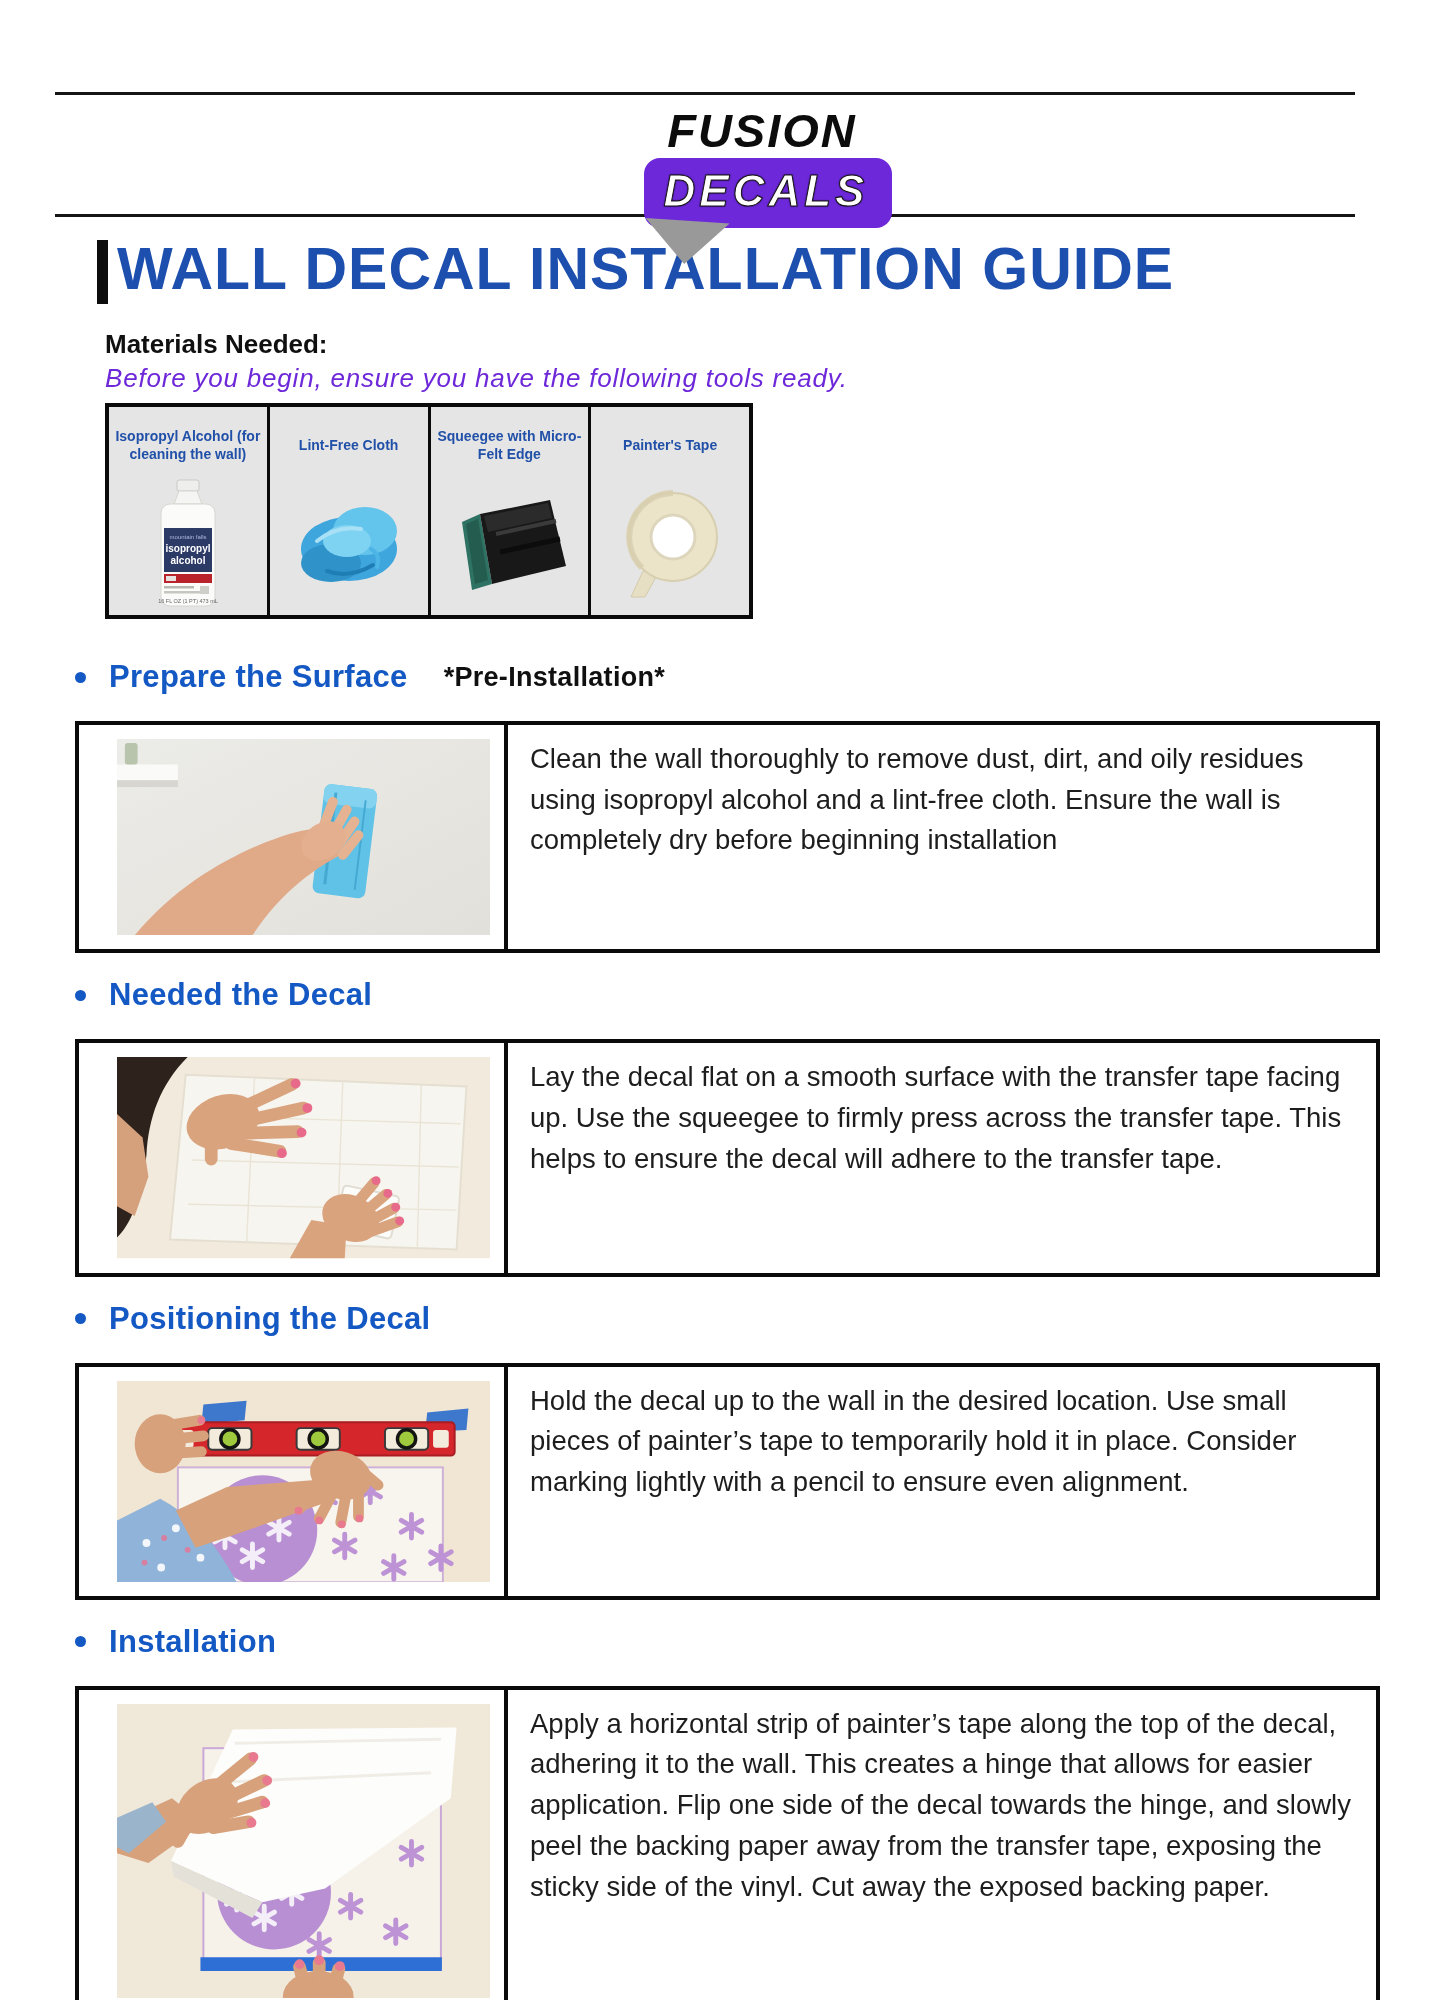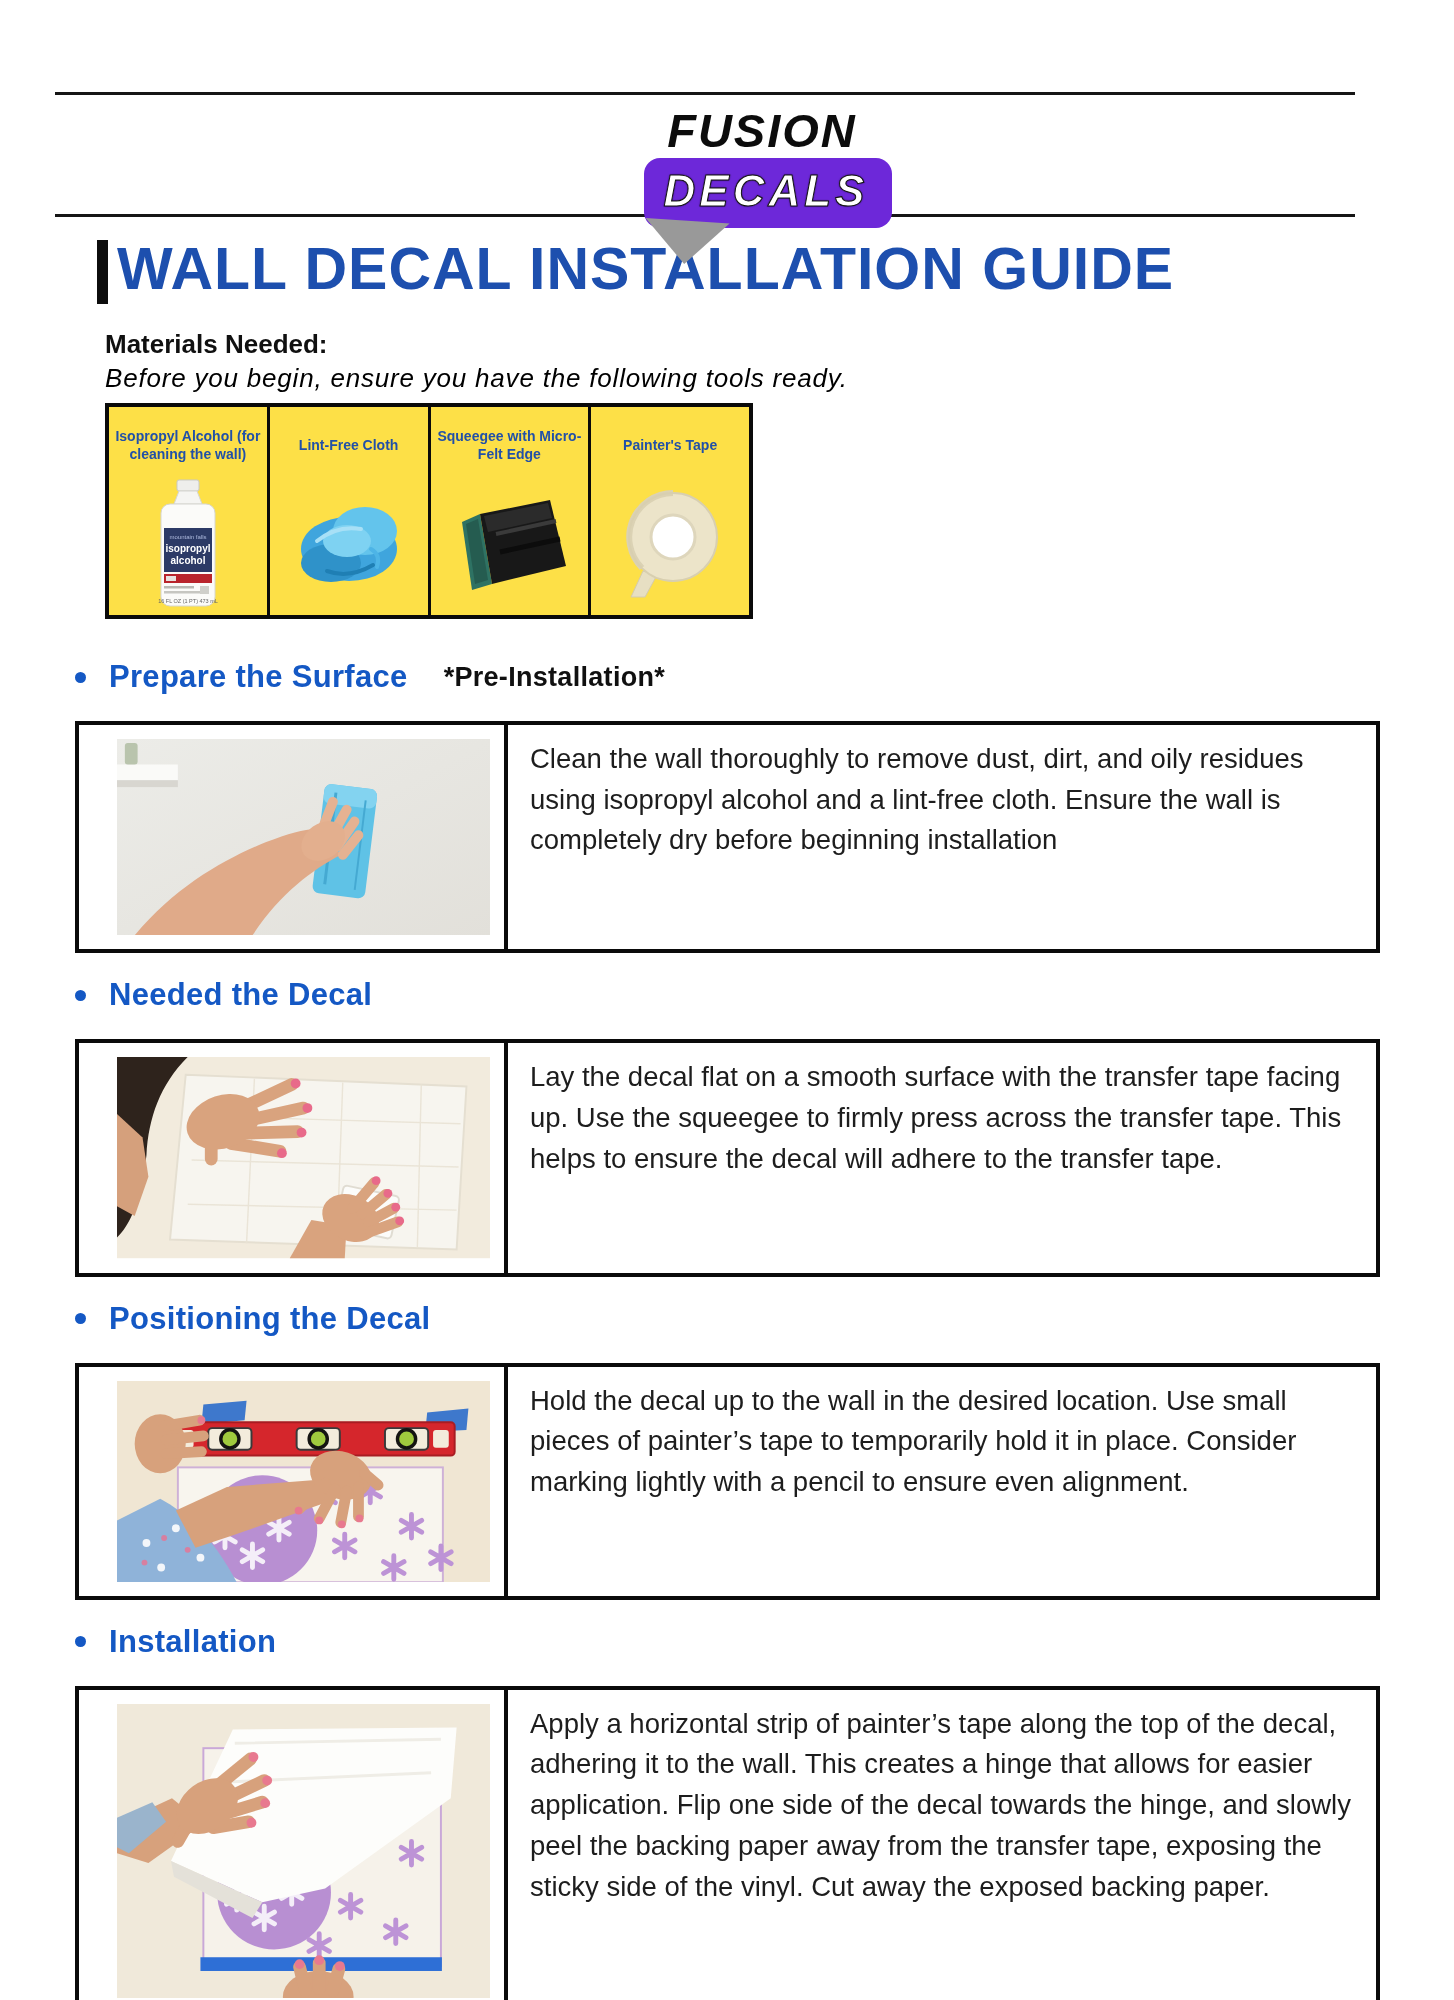--- a/index.html
+++ b/index.html
@@ -25,22 +25,22 @@
     background:#999999; clip-path:polygon(0 0, 100% 12%, 46% 100%);
   }
 
   
   .title-row { display:flex; align-items:flex-start; margin:20px 10px 0 75px; height:70px;padding-left:22px; }
   .title-bar { width:11px; height:64px; background:#0d0d0d; margin:3px 9px 0 0; }
   .page-title { margin:0; font-size:59px; font-weight:bold; color:#1d4fae; letter-spacing:1px; line-height:1.1; }
 
   
   .materials-label { margin:22px 0 0 105px; font-size:26px; font-weight:bold; color:#101010; height:30px; }
-  .materials-subtitle { margin:4px 0 0 105px; font-size:26px; font-style:italic; color:#000000; letter-spacing:0.8px; height:30px; }
-  .materials-table { margin:10px 0 0 105px; width:648px; border:4px solid #0a0a0a; display:flex; background:#fde047; box-sizing:border-box; }
+  .materials-subtitle { margin:4px 0 0 105px; font-size:26px; font-style:italic; color:#6d28d9; letter-spacing:0.8px; height:30px; }
+  .materials-table { margin:10px 0 0 105px; width:648px; border:4px solid #0a0a0a; display:flex; background:#e5e5e5; box-sizing:border-box; }
   .material-cell { flex:1; border-right:3px solid #0a0a0a; padding:6px 5px; display:flex; flex-direction:column; min-width:0; }
   .material-cell:last-child { border-right:none; }
   .material-label {
     min-height:64px; display:flex; align-items:center; justify-content:center;
     text-align:center; color:#2150a8; font-weight:bold; font-size:14px; line-height:1.3;
   }
   .material-image { height:132px; display:flex; align-items:center; justify-content:center; }
 
   
   .section-heading { display:flex; align-items:center; margin:24px 0 0 75px; height:36px; }

